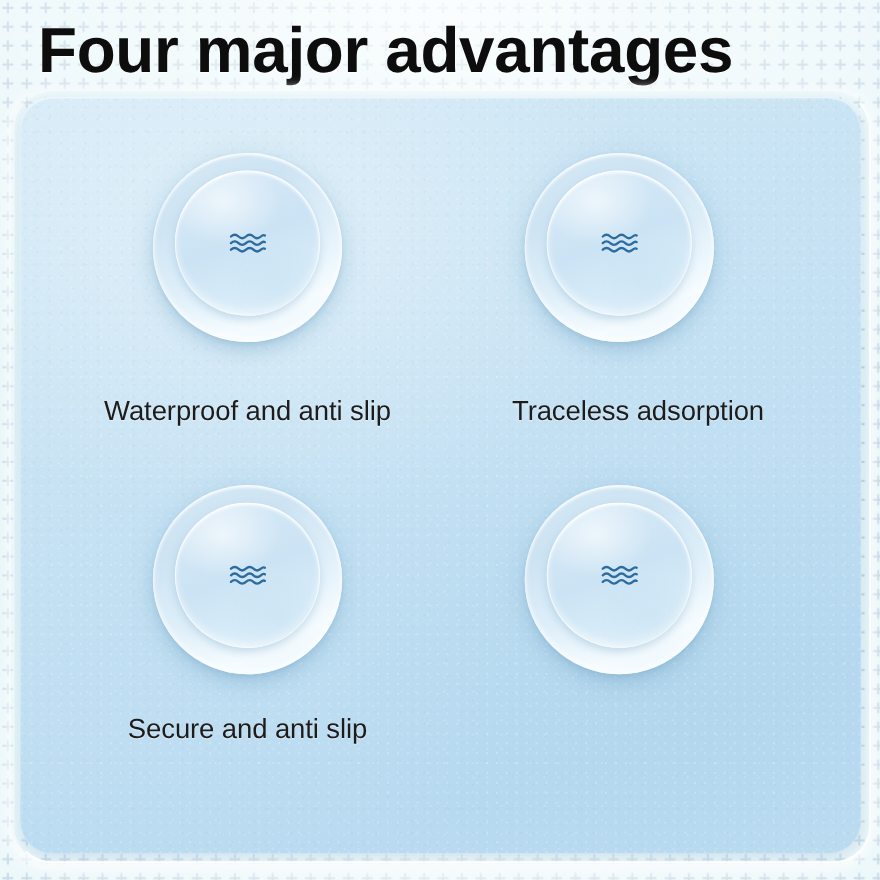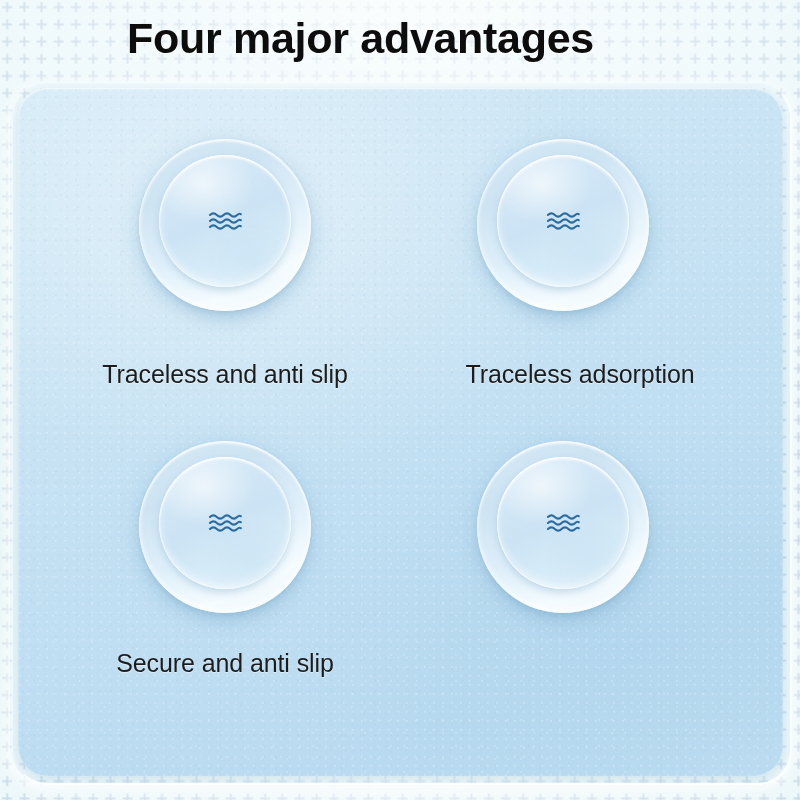--- a/index.html
+++ b/index.html
@@ -56,25 +56,25 @@
     inset: 0;
     background:
       radial-gradient(130% 70% at 50% 0%, rgba(255,255,255,0.80) 0%, rgba(255,255,255,0.30) 42%, rgba(255,255,255,0) 72%),
       radial-gradient(120% 60% at 50% 100%, rgba(255,255,255,0.55) 0%, rgba(255,255,255,0) 70%);
     pointer-events: none;
   }
 
   
   .title {
     position: absolute;
-    left: 17px;
+    left: 7px;
     top: 14px;
     width: 687px;
     text-align: center;
-    font-size: 43px;
+    font-size: 58px;
     font-weight: bold;
     color: #0d0d0d;
     letter-spacing: -0.3px;
     line-height: 1.12;
     text-shadow: 0 1px 1px rgba(255,255,255,0.85);
     white-space: nowrap;
   }
 
   
   .panel-glow {
@@ -366,20 +366,20 @@
       <svg class="wave-icon" viewBox="0 0 34 22">
         <g fill="none" stroke="#2b6b9e" stroke-width="2.1" stroke-linecap="round">
           <path d="M2 5 q3.4 -3.2 6.8 0 q3.4 3.2 6.8 0 q3.4 -3.2 6.8 0 q3.4 3.2 6.8 0 q2 -1.9 3.6 -0.9"></path>
           <path d="M2 11 q3.4 -3.2 6.8 0 q3.4 3.2 6.8 0 q3.4 -3.2 6.8 0 q3.4 3.2 6.8 0 q2 -1.9 3.6 -0.9"></path>
           <path d="M2 17 q3.4 -3.2 6.8 0 q3.4 3.2 6.8 0 q3.4 -3.2 6.8 0 q3.4 3.2 6.8 0 q2 -1.9 3.6 -0.9"></path>
         </g>
       </svg>
     </div>
   </div>
 
-  <div class="label label-l row1">Traceless and anti slip</div>
+  <div class="label label-l row1">Waterproof and anti slip</div>
 
   <div class="label label-r row1">Traceless adsorption</div>
 
   <div class="label label-l row2">Secure and anti slip</div>
 
 
 </div>
 
 </body></html>

